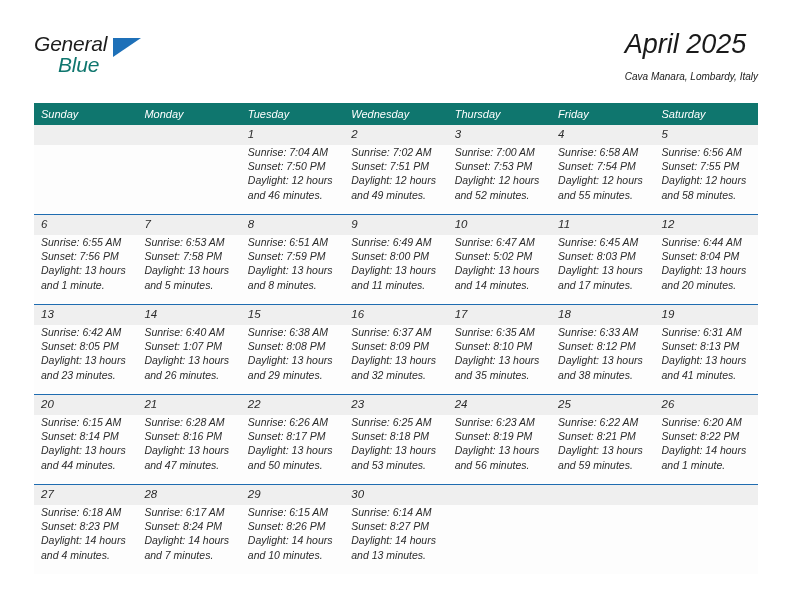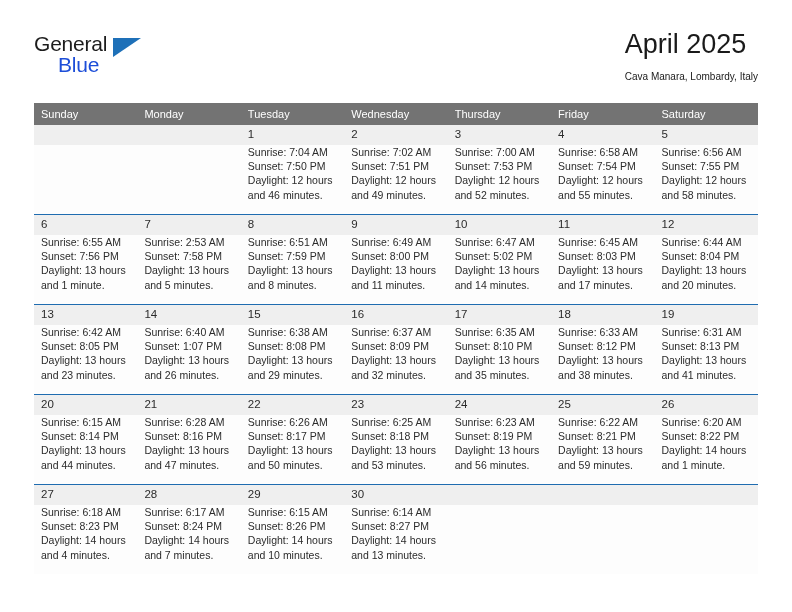--- a/index.html
+++ b/index.html
@@ -12,20 +12,21 @@
     height: 612px;
     font-family: "Liberation Sans", sans-serif;
     color: #222222;
     overflow: hidden;
   }
   .page {
     position: relative;
     width: 792px;
     height: 612px;
     box-sizing: border-box;
+    font-style: italic;
   }
 
   
   .header {
     position: absolute;
     left: 34px;
     top: 28px;
     right: 34px;
     height: 70px;
   }
@@ -43,21 +44,21 @@
     font-size: 21px;
     color: #1d1d1d;
     letter-spacing: -0.2px;
     font-family: "Liberation Sans", sans-serif;
   }
   .logo-blue {
     position: absolute;
     left: 24px;
     top: 21px;
     font-size: 21px;
-    color: #1d4ed8;
+    color: #0f766e;
     letter-spacing: -0.2px;
   }
   .logo-tri {
     position: absolute;
     left: 79px;
     top: 6px;
     width: 0;
     height: 0;
     border-left: 28px solid #1e70b8;
     border-bottom: 19px solid transparent;
@@ -84,21 +85,21 @@
   
   .calendar {
     position: absolute;
     left: 34px;
     top: 103px;
     width: 724px;
     border-collapse: collapse;
     table-layout: fixed;
   }
   .calendar th {
-    background: #737373;
+    background: #0f766e;
     color: #ffffff;
     font-size: 11px;
     font-weight: normal;
     text-align: left;
     padding: 5px 0 5px 7px;
     height: 12px;
     border: none;
   }
   .calendar td {
     vertical-align: top;
@@ -250,21 +251,21 @@
                 <div>Sunset: 7:56 PM</div>
                 <div class="daylight">Daylight: 13 hours</div>
                 <div class="daylight">and 1 minute.</div>
               </div>
             </div>
           </td>
           <td>
             <div class="cell-inner">
               <div class="daynum-bar">7</div>
               <div class="cell-lines">
-                <div>Sunrise: 2:53 AM</div>
+                <div>Sunrise: 6:53 AM</div>
                 <div>Sunset: 7:58 PM</div>
                 <div class="daylight">Daylight: 13 hours</div>
                 <div class="daylight">and 5 minutes.</div>
               </div>
             </div>
           </td>
           <td>
             <div class="cell-inner">
               <div class="daynum-bar">8</div>
               <div class="cell-lines">

